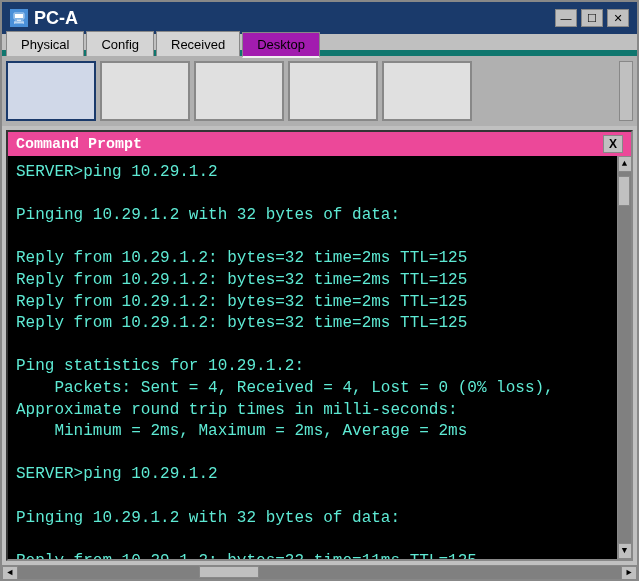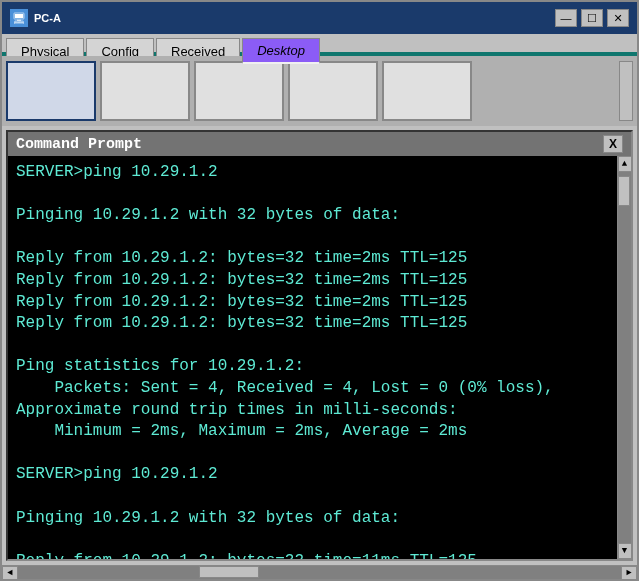--- a/index.html
+++ b/index.html
@@ -38,21 +38,21 @@
       margin-right: 6px;
       display: flex;
       align-items: center;
       justify-content: center;
       font-size: 11px;
       color: white;
     }
     .title-bar .title {
       flex: 1;
       font-family: Arial, sans-serif;
-      font-size: 11px;
+      font-size: 18px;
       font-weight: bold;
     }
     .title-bar .win-controls {
       display: flex;
       gap: 4px;
     }
     .title-bar .win-btn {
       width: 22px;
       height: 18px;
       background: #c0c0c0;
@@ -64,45 +64,44 @@
       color: black;
       cursor: pointer;
       font-family: Arial, sans-serif;
     }
     .title-bar .win-btn.close { background: #c0c0c0; }
 
     
     .tab-bar {
       background: #c0c0c0;
       display: flex;
-      align-items: flex-start;
+      align-items: center;
       padding: 4px 4px 0;
       height: 22px;
       flex-shrink: 0;
-      border-bottom: 4px solid #0f766e;
+      border-bottom: 6px solid #0f766e;
     }
     .tab {
       padding: 4px 14px;
       background: #d4d4d4;
       border: 1px solid #888;
       border-bottom: none;
       font-family: Arial, sans-serif;
       font-size: 13px;
       cursor: pointer;
       margin-right: 2px;
       height: 26px;
       display: flex;
       align-items: center;
     }
     .tab.active {
-      background: #8b5cf6;
+      background: #a21caf;
       border-bottom: 2px solid #f0f0f0;
       margin-bottom: -2px;
       z-index: 1;
-      font-style: italic;
     }
 
     
     .thumbnail-bar {
       background: #b0b0b0;
       height: 70px;
       display: flex;
       align-items: center;
       padding: 4px;
       gap: 4px;
@@ -143,21 +142,21 @@
     .cmd-panel {
       flex: 1;
       display: flex;
       flex-direction: column;
       margin: 4px;
       border: 2px inset #888;
       background: #000;
       overflow: hidden;
     }
     .cmd-title-bar {
-      background: #737373;
+      background: #ec4899;
       color: #ffffff;
       font-family: 'Courier New', Courier, monospace;
       font-size: 15px;
       font-weight: bold;
       padding: 3px 8px;
       display: flex;
       align-items: center;
       justify-content: space-between;
       flex-shrink: 0;
     }

